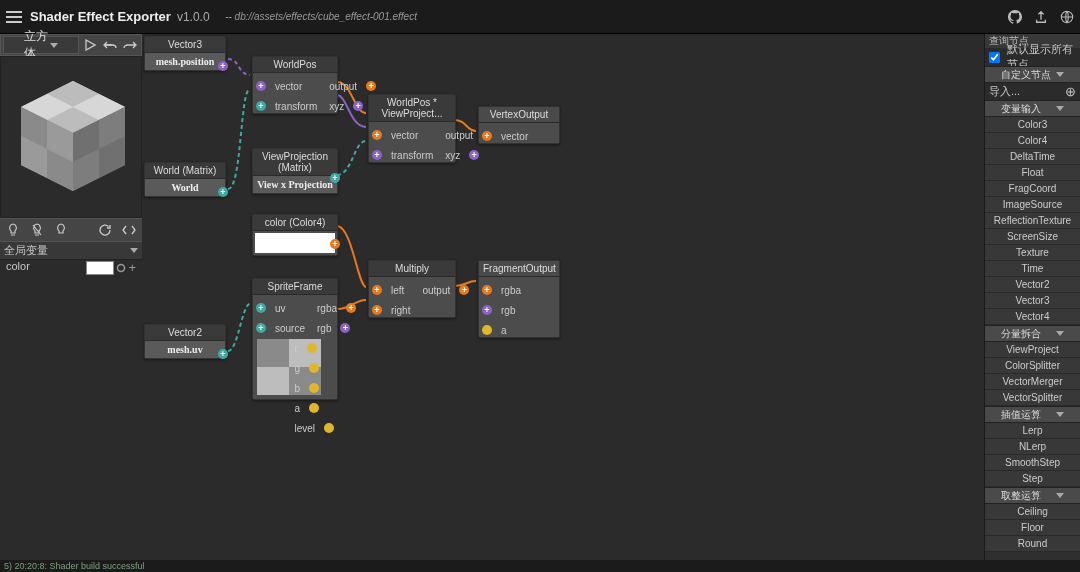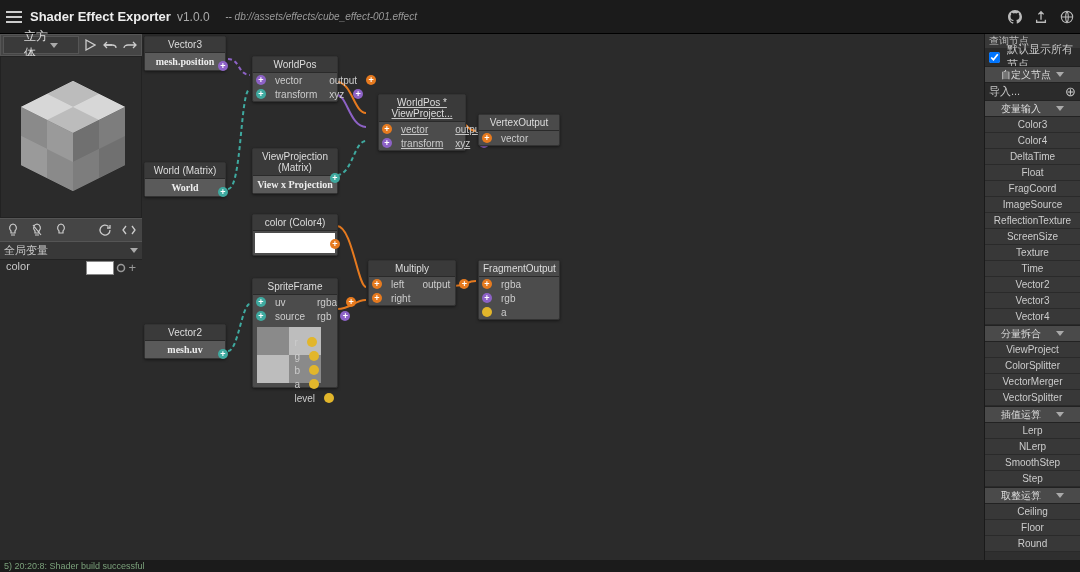--- a/index.html
+++ b/index.html
@@ -25,21 +25,21 @@
   .spacer{flex:1;}
   .global-hd{height:18px;background:#383838;display:flex;align-items:center;justify-content:space-between;padding:0 4px;border-bottom:1px solid #222;}
   .global-list{flex:1;background:#2b2b2b;}
   .grow{height:20px;display:flex;align-items:flex-start;padding:0 6px;gap:14px;}
   .swatch{width:28px;height:14px;background:#fff;border:1px solid #888;}
   .grow .gui{display:flex;align-items:center;gap:2px;color:#999;margin-left:auto;}
   .canvas{flex:1;background:#2b2b2b;position:relative;overflow:hidden;}
   .wires{position:absolute;inset:0;pointer-events:none;}
   .node{position:absolute;background:#4c4c4c;border:1px solid #333;border-radius:2px;box-shadow:0 1px 3px rgba(0,0,0,.5);}
   .node .title{background:#3a3a3a;color:#ddd;font-size:10px;text-align:center;padding:2px 4px;border-bottom:1px solid #2a2a2a;}
-  .node .row{display:flex;align-items:center;font-size:10px;color:#ccc;padding:1px 0;min-height:14px;position:relative;}
+  .node .row{display:flex;align-items:center;font-size:10px;color:#ccc;padding:1px 0;min-height:14px;position:relative;margin-top:6px;}
   .node .row .lbl{padding:0 6px;}
   .node .cols{display:flex;}
   .node .col{display:flex;flex-direction:column;}
   .node .col.r .row{justify-content:flex-start;}
   .port{width:10px;height:10px;border-radius:50%;position:relative;display:inline-flex;align-items:center;justify-content:center;margin:0 3px;font-size:7px;color:#fff;}
   .port::before{content:"+";position:absolute;color:#fff;font-weight:700;font-size:9px;line-height:1;}
   .p-orange{background:#e67a1f;}
   .p-purple{background:#8d62c6;}
   .p-teal{background:#3faaa0;}
   .p-yellow{background:#e2b62b;}
@@ -230,21 +230,21 @@
         </div>
       </div>
     </div>
 
     <div class="node" style="left:110px;top:114px;width:86px;">
       <div class="title">ViewProjection (Matrix)</div>
       <div class="subtitle">View x Projection</div>
       <div style="position:absolute;right:-6px;top:24px;"><span class="port p-teal"></span></div>
     </div>
 
-    <div class="node" style="left:236px;top:60px;width:88px;text-decoration:underline;">
+    <div class="node" style="left:226px;top:60px;width:88px;">
       <div class="title">WorldPos * ViewProject...</div>
       <div class="cols">
         <div class="col">
           <div class="row">
               <span class="port p-orange"></span>
               <span class="lbl">vector</span>
             </div>
           <div class="row">
               <span class="port p-purple"></span>
               <span class="lbl">transform</span>
@@ -256,21 +256,21 @@
               <span class="port p-orange"></span>
             </div>
           <div class="row">
               <span class="lbl">xyz</span>
               <span class="port p-purple"></span>
             </div>
         </div>
       </div>
     </div>
 
-    <div class="node" style="left:336px;top:80px;width:82px;">
+    <div class="node" style="left:336px;top:72px;width:82px;">
       <div class="title" style="background:#4a4a4a">VertexOutput</div>
       <div class="row">
           <span class="port p-orange"></span>
           <span class="lbl">vector</span>
         </div>
     </div>
 
     <div class="node" style="left:110px;top:180px;width:86px;">
       <div class="title">color (Color4)</div>
       <div class="swatch-body"></div>

